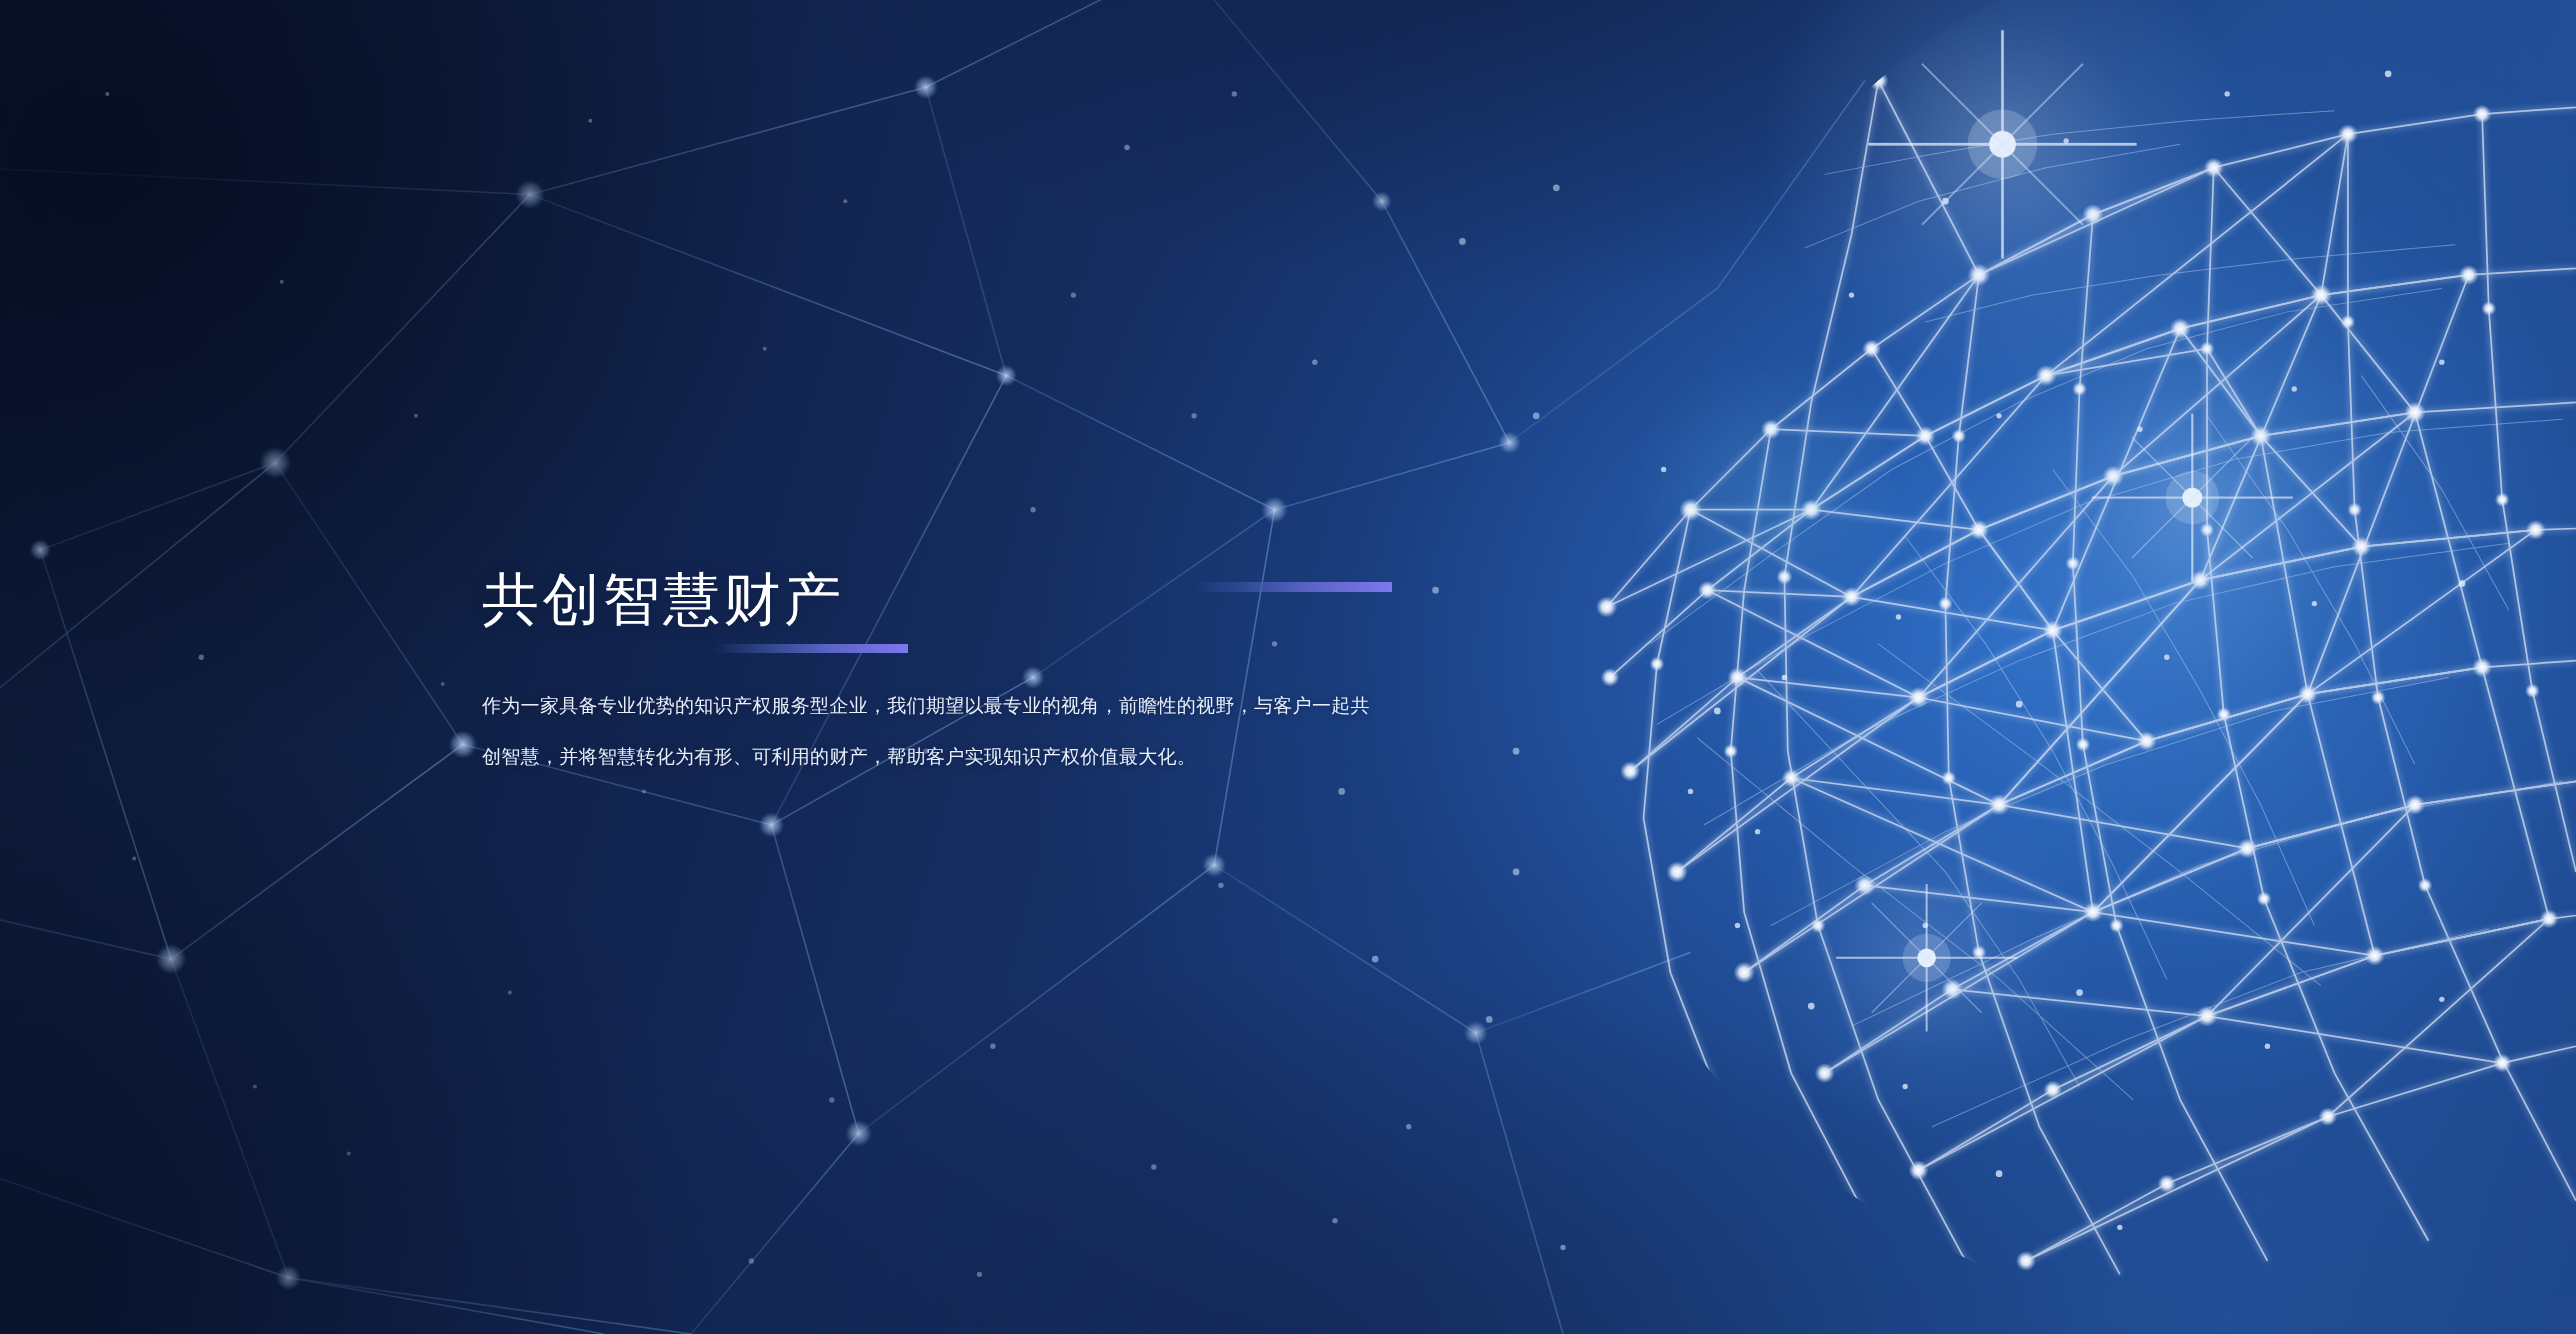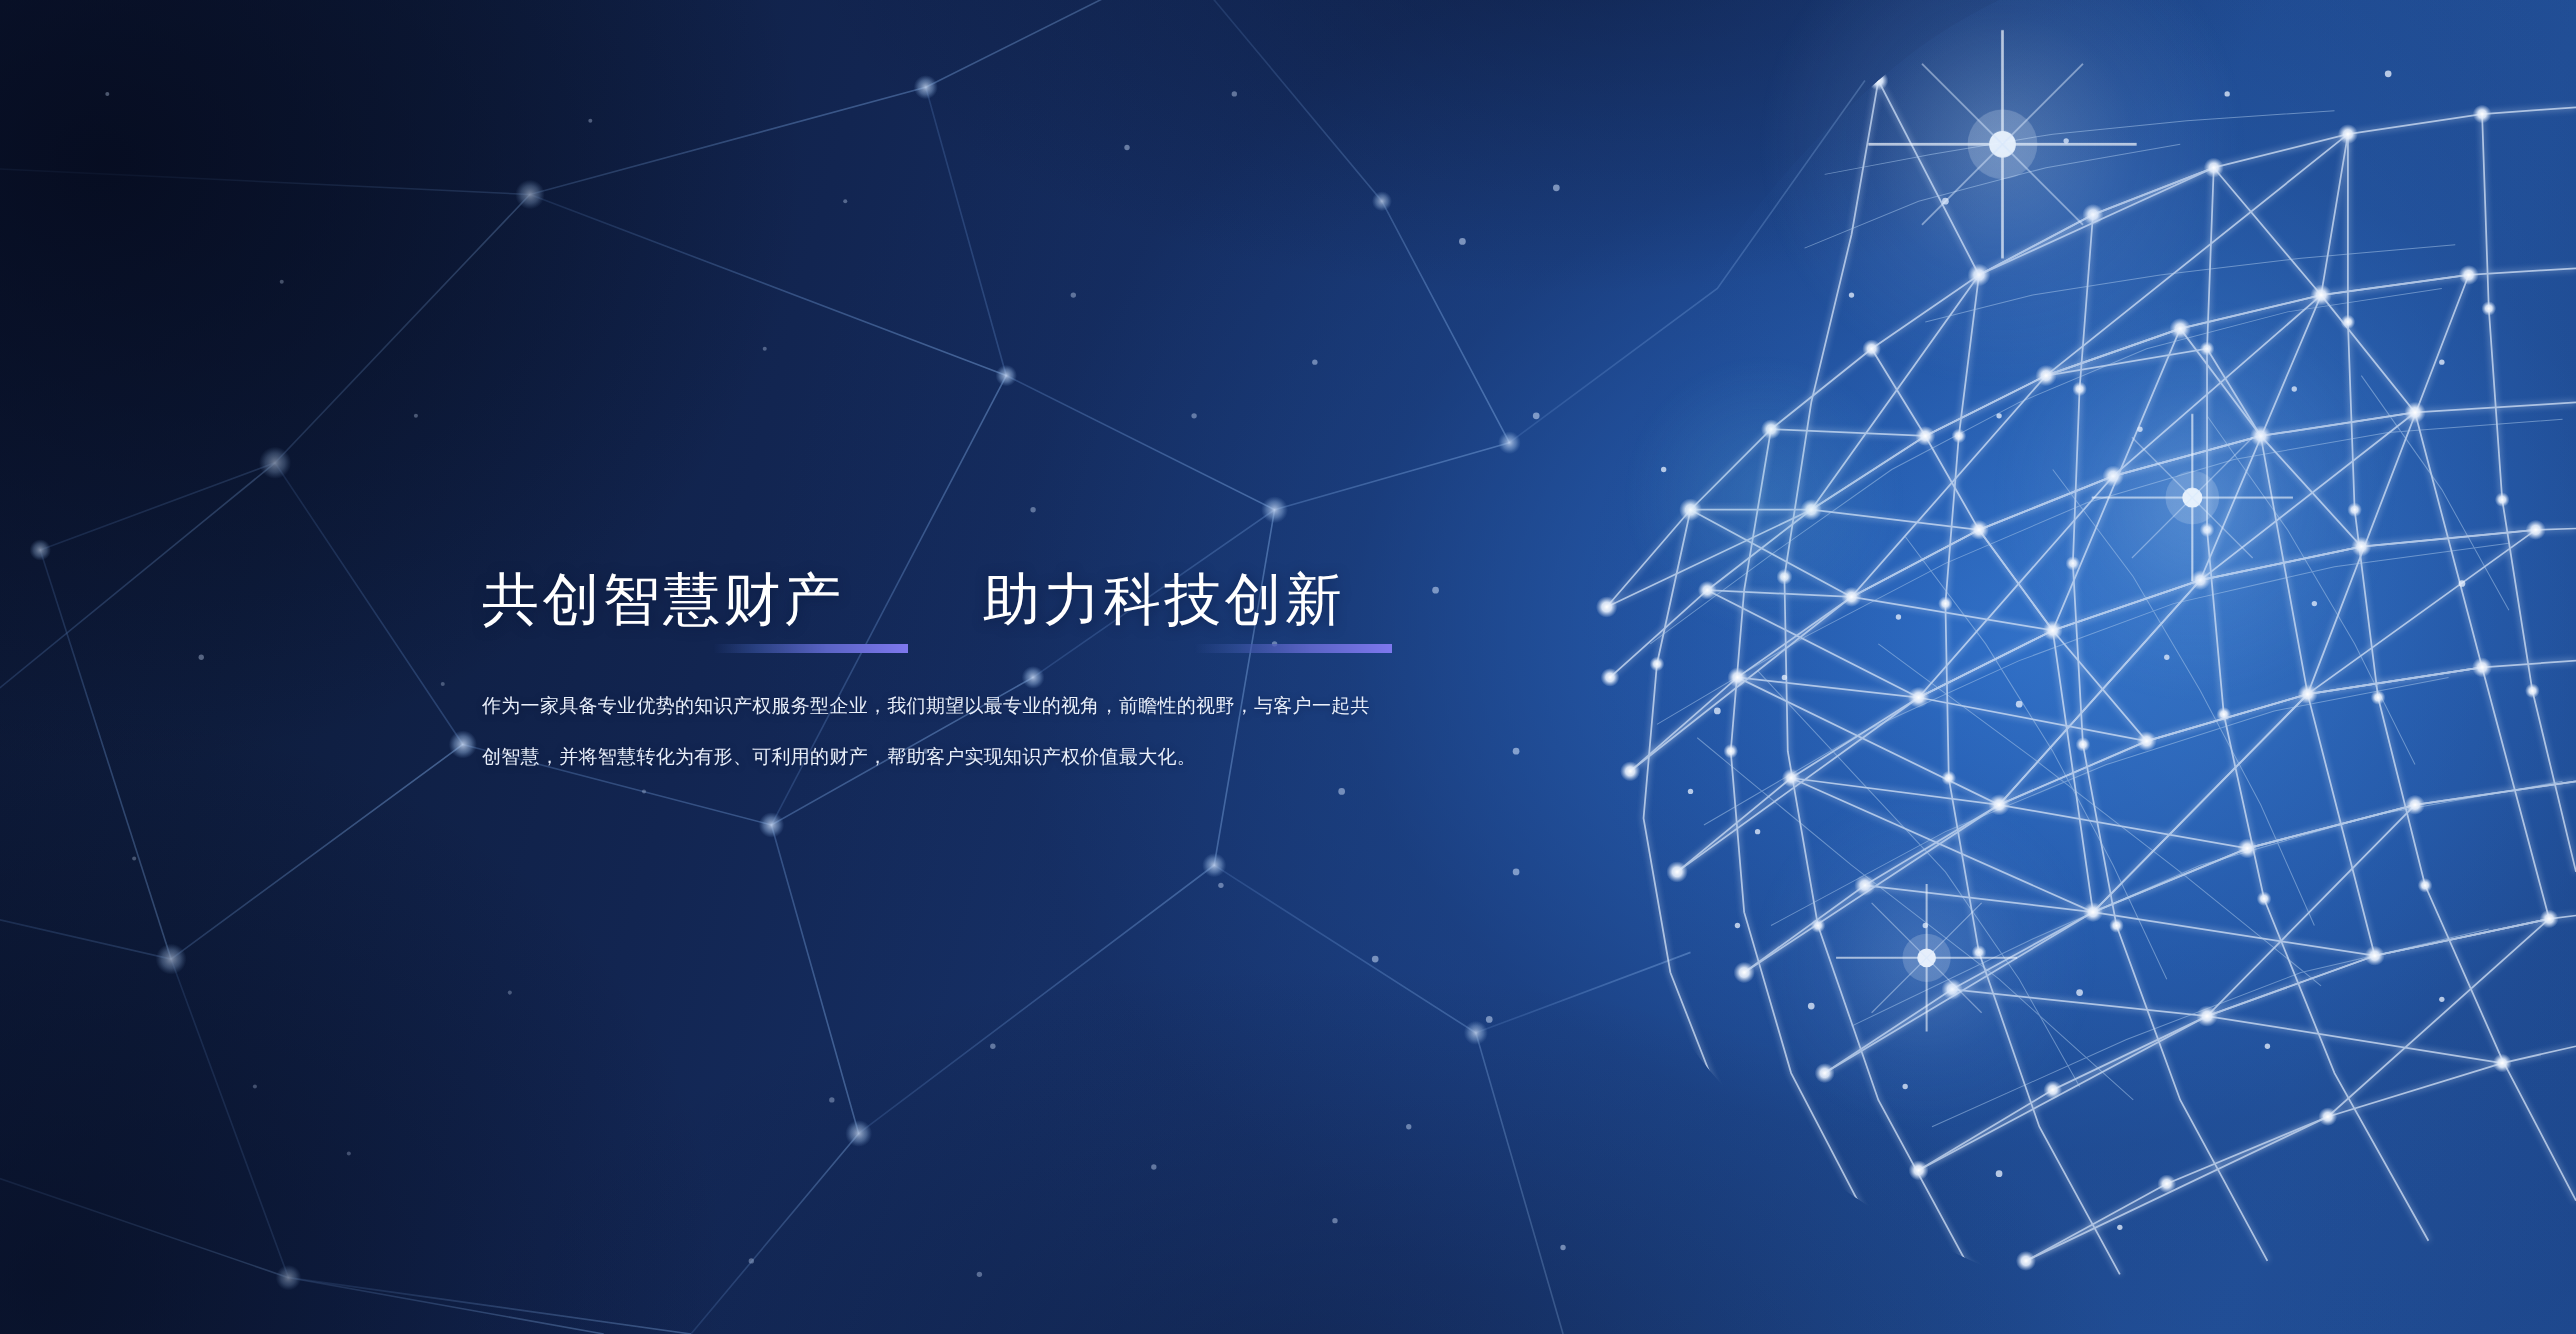--- a/index.html
+++ b/index.html
@@ -466,21 +466,20 @@
   <div class="copy">
 
     <div class="headline">
 
       <div class="phrase phrase-1">
         <span class="phrase-text">共创智慧财产</span>
         <span class="accent"></span>
       </div>
 
       <div class="phrase phrase-2">
-        <span class="phrase-text">助力科技创新</span>
         <span class="accent"></span>
       </div>
 
     </div>
 
     <p class="body-copy">作为一家具备专业优势的知识产权服务型企业，我们期望以最专业的视角，前瞻性的视野，与客户一起共创智慧，并将智慧转化为有形、可利用的财产，帮助客户实现知识产权价值最大化。</p>
 
   </div>
 
 </div>

